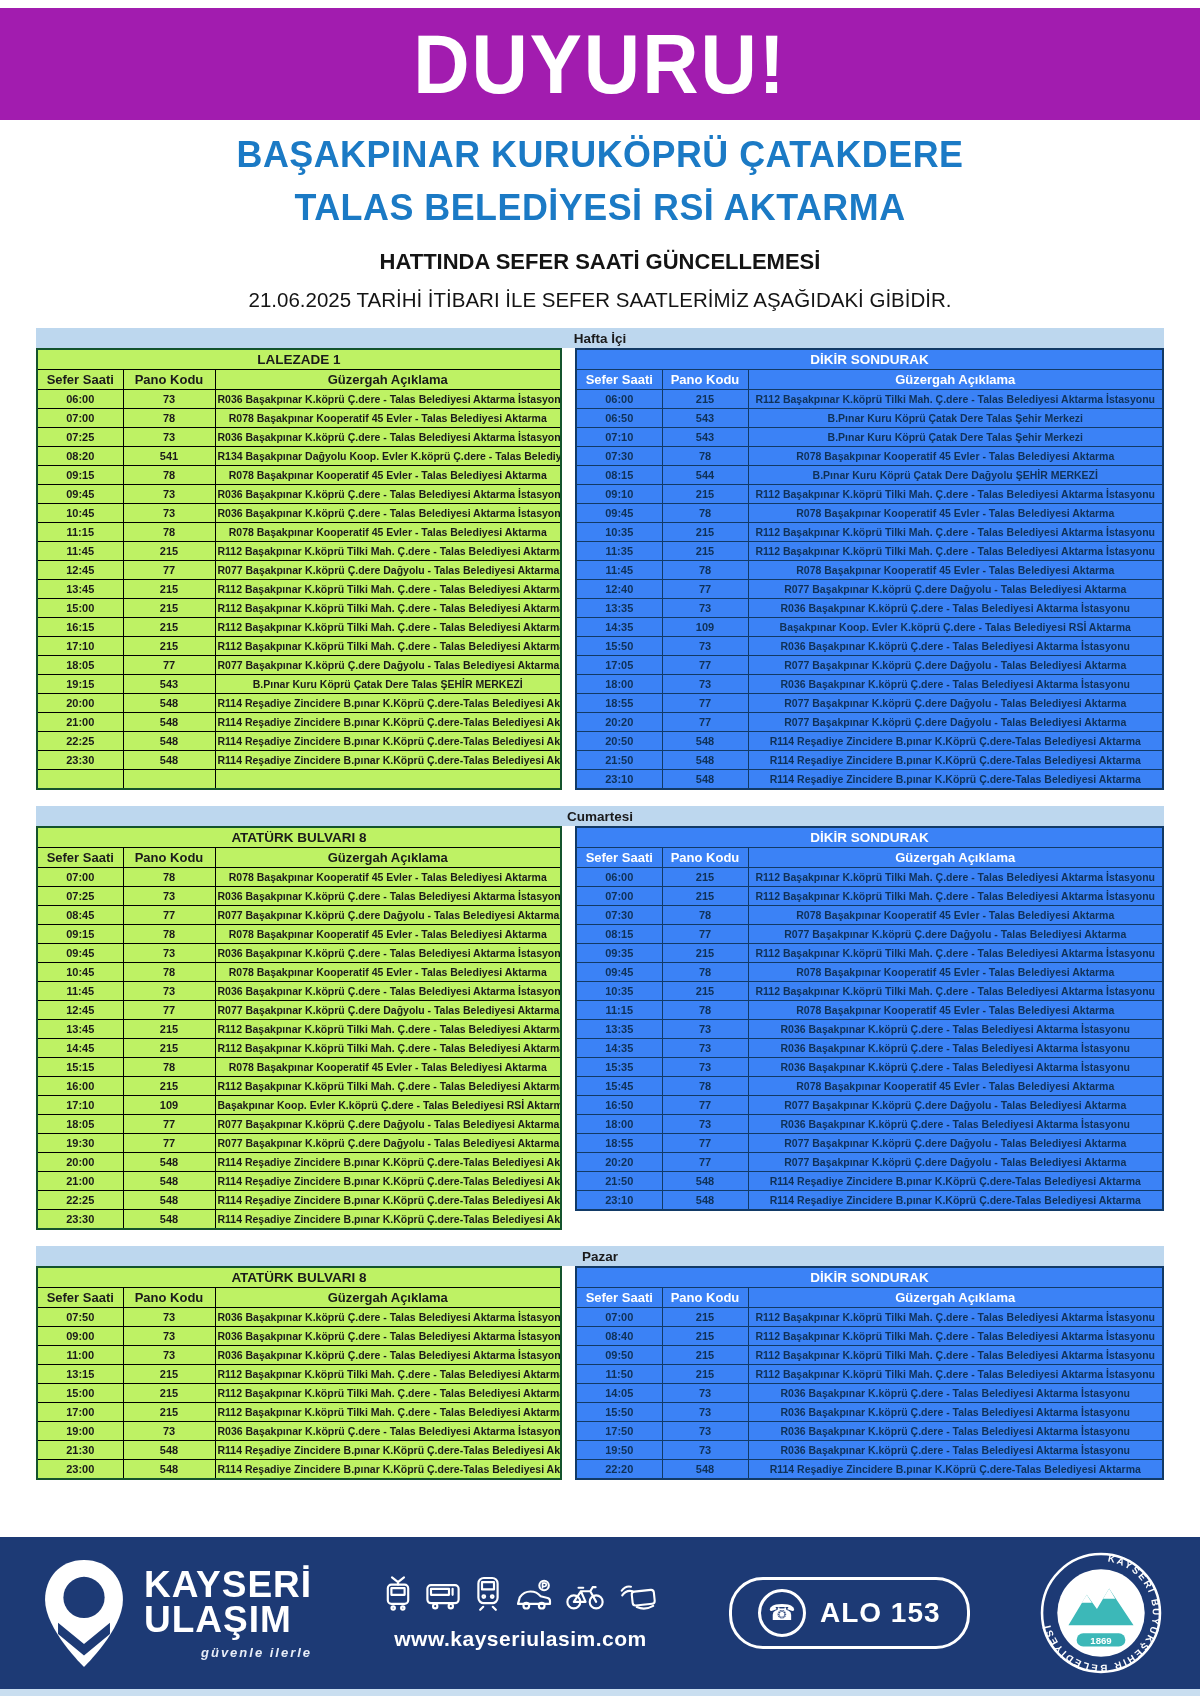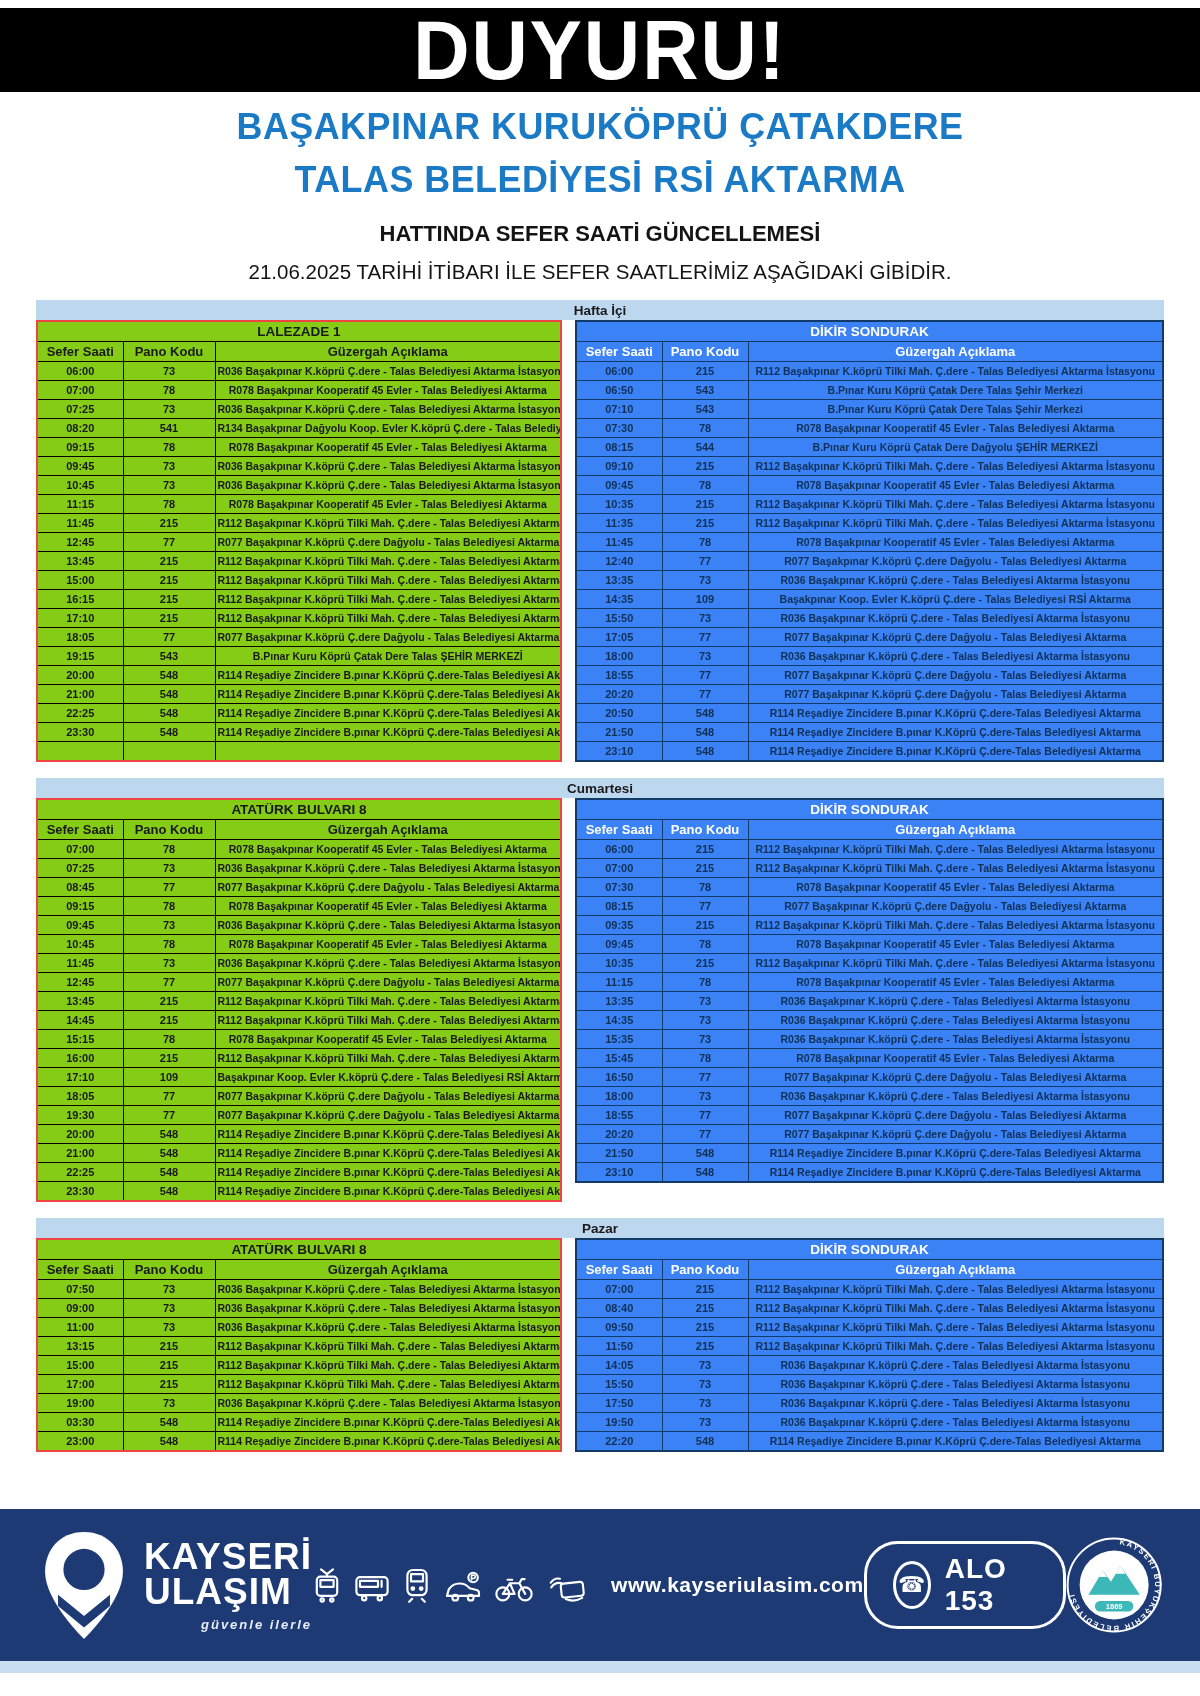--- a/index.html
+++ b/index.html
@@ -3,21 +3,21 @@
 <meta charset="utf-8">
 <style>
   html,body{margin:0;padding:0;}
   body{
     width:1200px;height:1696px;overflow:hidden;background:#ffffff;
     font-family:"Liberation Sans", sans-serif;
     -webkit-font-smoothing:antialiased;
   }
   
   .banner{
-    margin-top:8px;height:84px;background:#000000;
+    margin-top:8px;height:112px;background:#a21caf;
     display:flex;align-items:center;justify-content:center;
   }
   .banner .banner-text{
     color:#ffffff;font-size:78px;font-weight:700;letter-spacing:2px;
     transform:scaleY(1.08);line-height:1;
   }
   
   .title-line{
     text-align:center;color:#1b7ac5;font-weight:700;font-size:37px;
     letter-spacing:.5px;margin:14px 0 0;transform:scaleX(.97);
@@ -41,41 +41,41 @@
   table.schedule.left-tbl{width:526px;}
   table.schedule.right-tbl{width:589px;}
   .schedule th,.schedule td{
     padding:0 2px;text-align:center;white-space:nowrap;overflow:hidden;height:18px;
   }
   .schedule .tbl-title{font-size:13.5px;font-weight:700;height:19px;}
   .schedule .cols th{font-size:13px;font-weight:700;height:19px;}
   .schedule td{font-size:11px;font-weight:700;}
   .schedule td.c-desc{font-size:10.5px;}
   
-  .yellow{background:#84cc16;border:2px solid #ef4444;}
+  .yellow{background:#bef264;border:2px solid #14532d;}
   .yellow th,.yellow td{border:1px solid #000;color:#1a1a1a;}
   
   .blue{background:#3b82f6;border:2px solid #123a66;}
   .blue th,.blue td{border:1px solid #123a66;}
   .blue thead th{color:#ffffff;}
   .blue td{color:#0f3157;}
   
   .footer{
     margin-top:57px;height:152px;background:#1d3a75;
     display:flex;align-items:center;justify-content:space-between;
     padding:0 38px;box-sizing:border-box;
   }
   .logo-wrap{display:flex;align-items:center;gap:14px;}
   .brand{color:#fff;line-height:.95;}
   .brand .b1,.brand .b2{font-size:37px;font-weight:700;letter-spacing:1px;}
   .brand .tagline{
     font-size:13px;font-style:italic;font-weight:700;letter-spacing:2px;
     text-align:right;margin-top:10px;color:#e8eef8;
   }
-  .mid-wrap{display:flex;flex-direction:row;align-items:center;gap:23px;}
+  .mid-wrap{display:flex;flex-direction:column;align-items:center;gap:16px;}
   .icon-row{display:flex;align-items:flex-end;gap:12px;}
   .icon-row svg{display:block;}
   .website{color:#fff;font-weight:700;font-size:21px;letter-spacing:.5px;}
   .alo-pill{
     display:flex;align-items:center;gap:14px;border:3px solid #fff;border-radius:34px;
     padding:9px 26px;color:#fff;
   }
   .phone-circle{
     width:42px;height:42px;border:3px solid #fff;border-radius:50%;
     display:flex;align-items:center;justify-content:center;font-size:22px;line-height:1;
@@ -629,21 +629,21 @@
               <td class="c-time">17:00</td>
               <td class="c-pano">215</td>
               <td class="c-desc">R112 Başakpınar K.köprü Tilki Mah. Ç.dere - Talas Belediyesi Aktarma İstasyonu</td>
             </tr>
             <tr>
               <td class="c-time">19:00</td>
               <td class="c-pano">73</td>
               <td class="c-desc">R036 Başakpınar K.köprü Ç.dere - Talas Belediyesi Aktarma İstasyonu</td>
             </tr>
             <tr>
-              <td class="c-time">03:30</td>
+              <td class="c-time">21:30</td>
               <td class="c-pano">548</td>
               <td class="c-desc">R114 Reşadiye Zincidere B.pınar K.Köprü Ç.dere-Talas Belediyesi Aktarma</td>
             </tr>
             <tr>
               <td class="c-time">23:00</td>
               <td class="c-pano">548</td>
               <td class="c-desc">R114 Reşadiye Zincidere B.pınar K.Köprü Ç.dere-Talas Belediyesi Aktarma</td>
             </tr>
           </tbody>
       </table>

